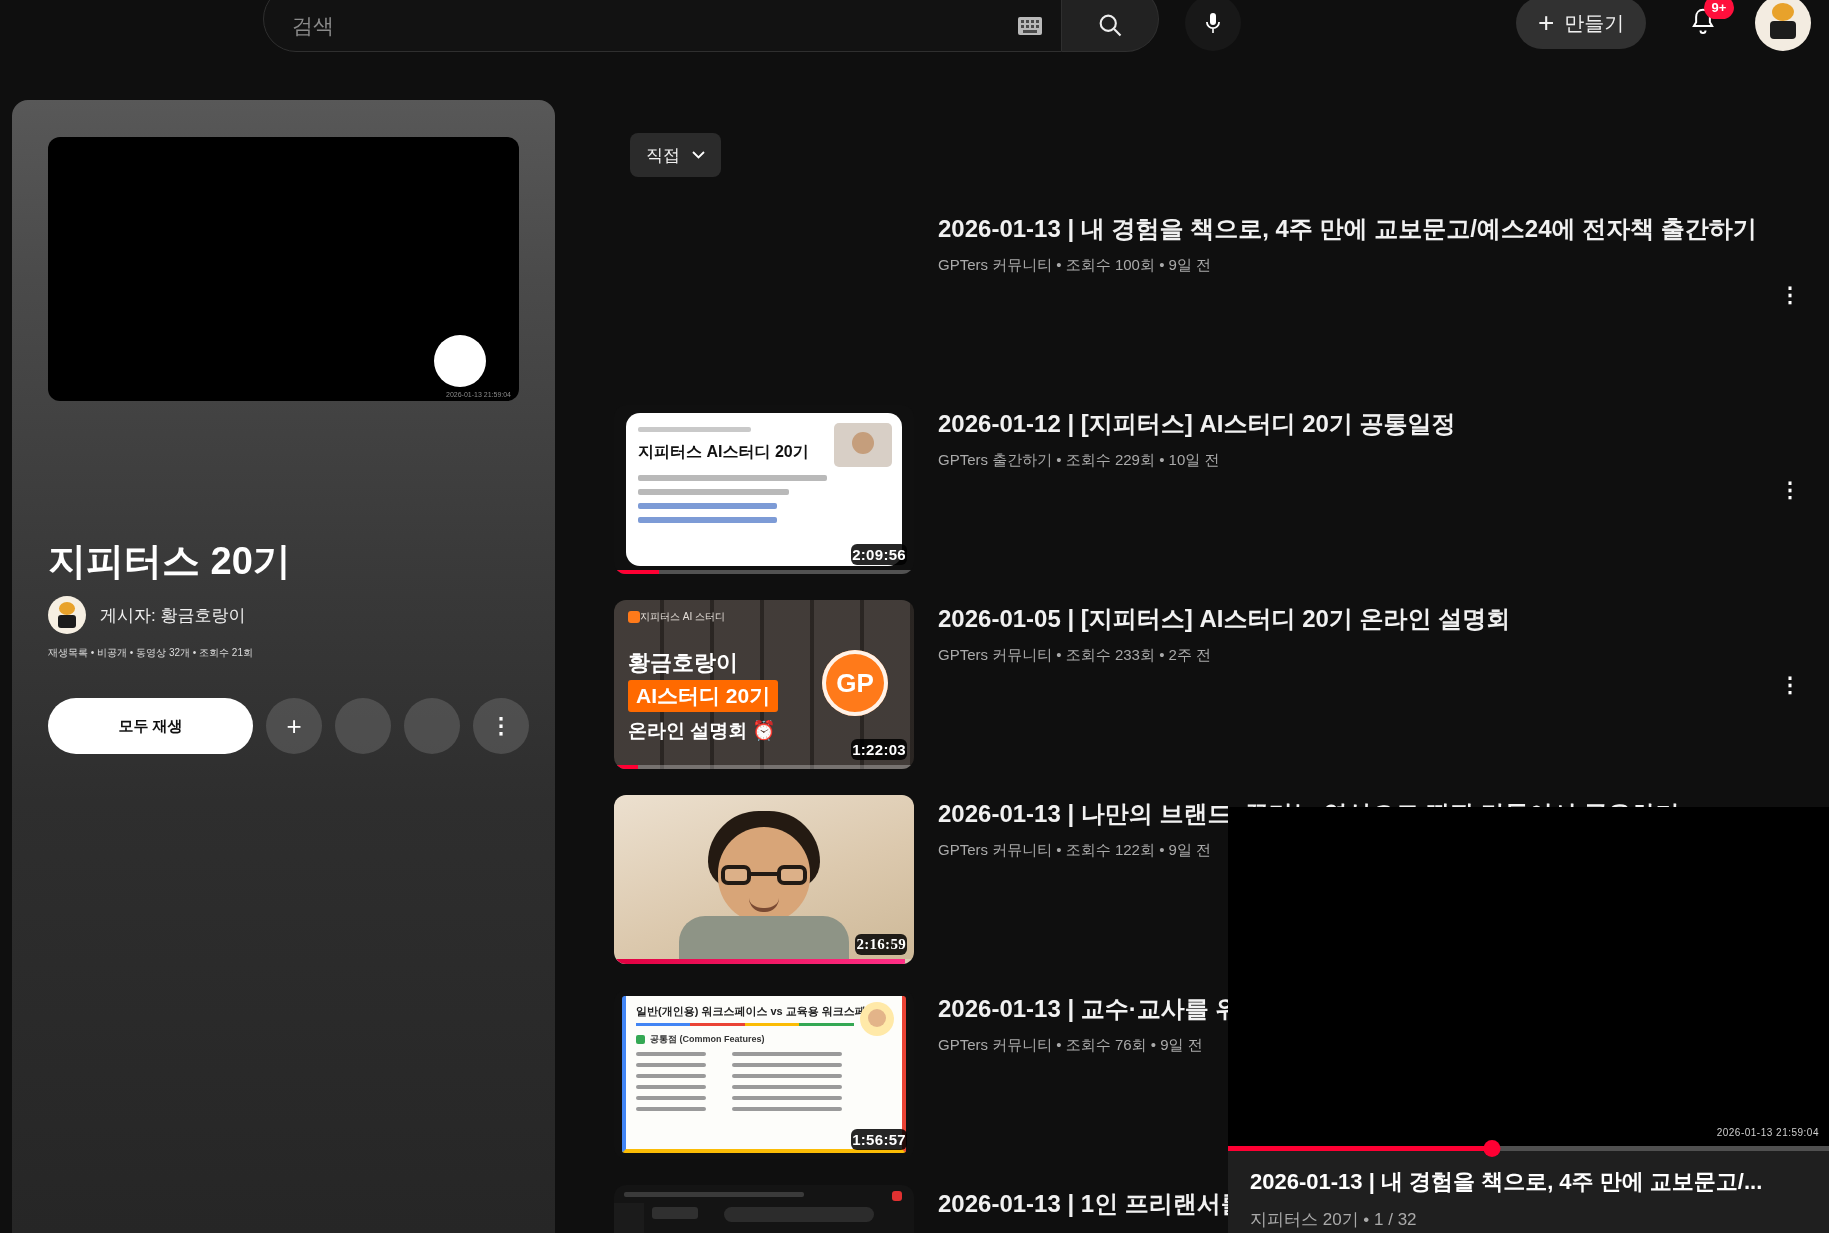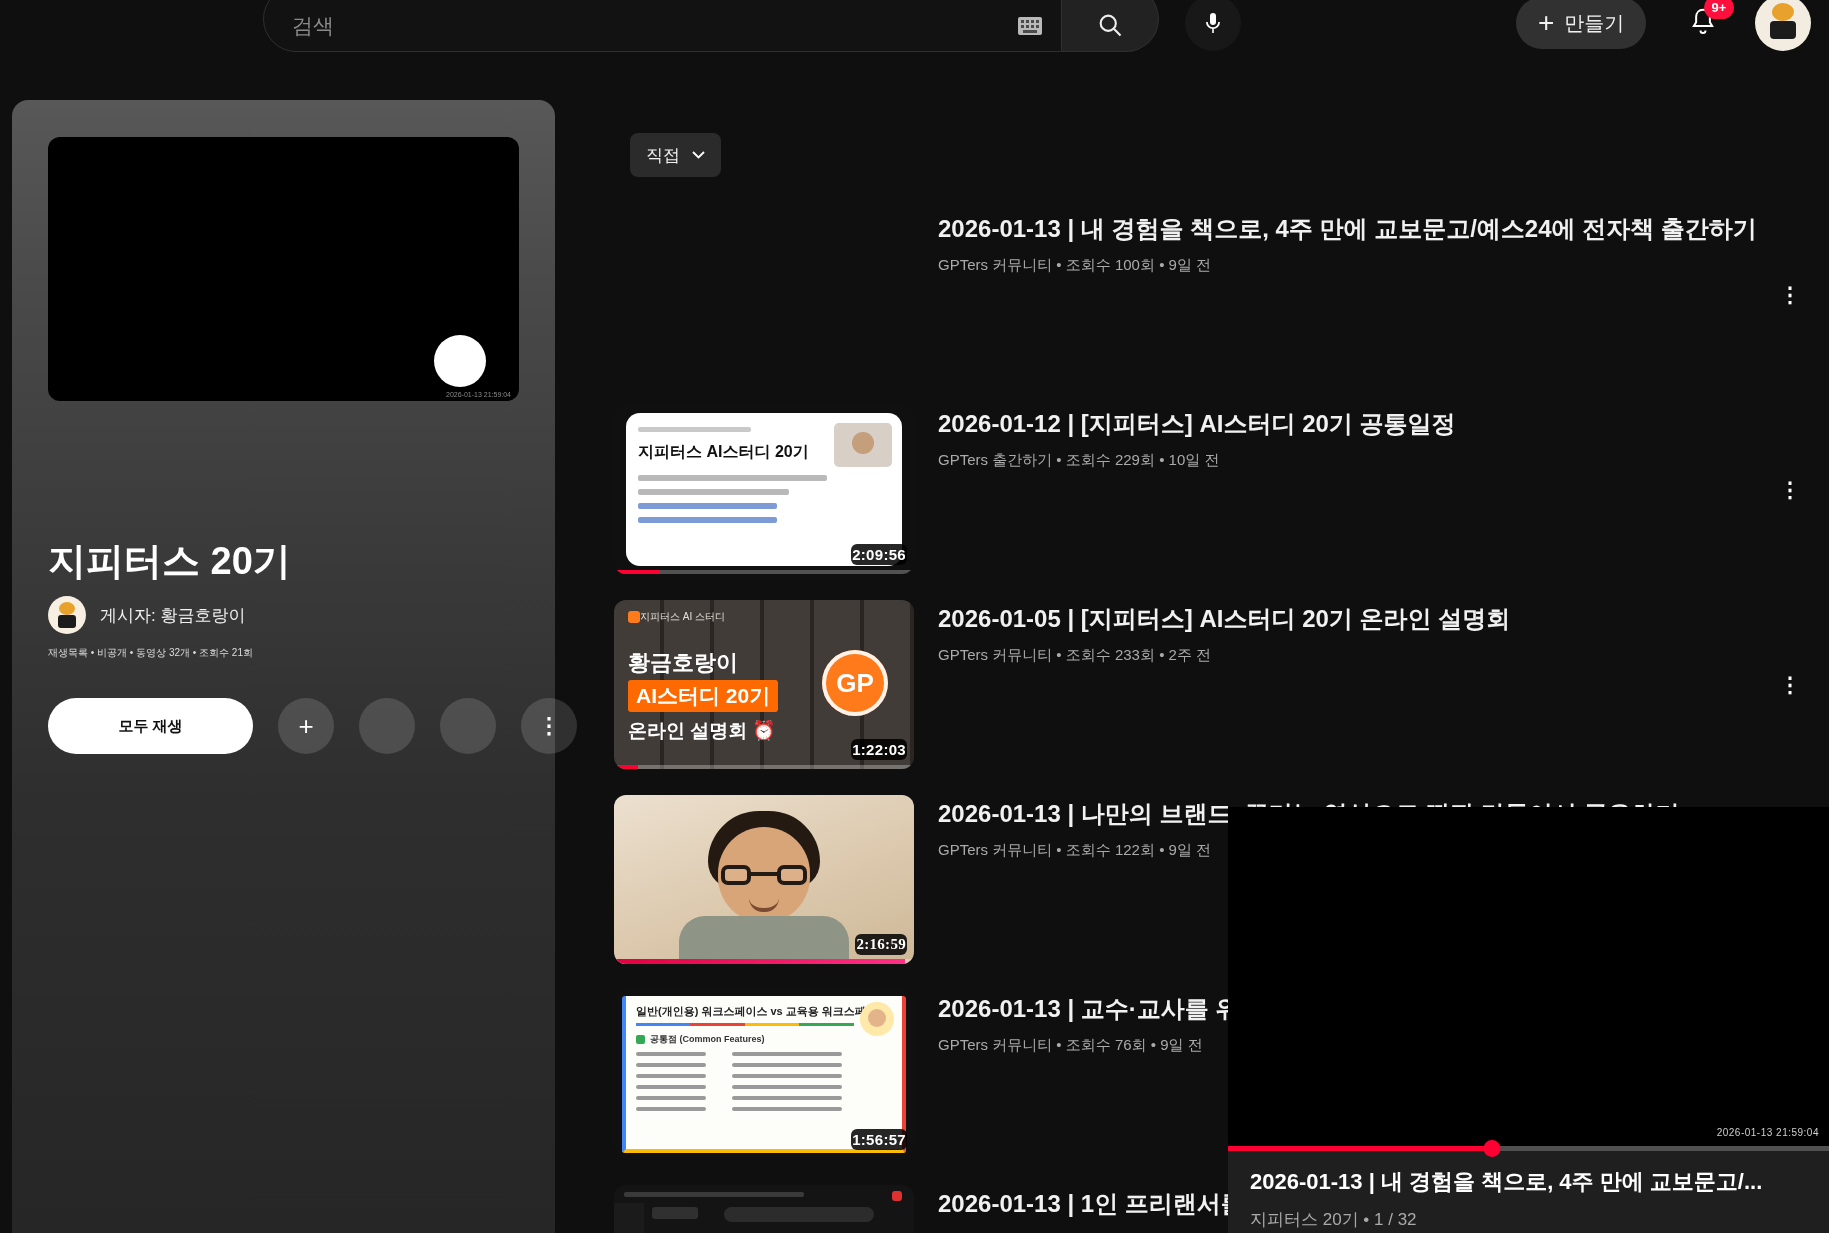--- a/index.html
+++ b/index.html
@@ -65,21 +65,21 @@
   }
   .facecam-circle { position:absolute; right:33px; bottom:14px; width:52px; height:52px; border-radius:50%; background:#fff; }
   .pt-ts { position:absolute; right:8px; bottom:3px; font-size:7px; color:#8a8a8a; }
   .panel-title { position:absolute; left:36px; top:436px; font-size:38px; font-weight:bold; color:#fff; }
   .author-row { position:absolute; left:36px; top:496px; display:flex; align-items:center; gap:14px; }
   .author-avatar { position:relative; width:38px; height:38px; border-radius:50%; background:#f6efe2; overflow:hidden; }
   .author-avatar::before { content:""; position:absolute; left:11px; top:6px; width:16px; height:13px; border-radius:50%; background:#e8a22b; }
   .author-avatar::after { content:""; position:absolute; left:10px; top:19px; width:18px; height:13px; border-radius:3px; background:#1c1c1c; }
   .author-label { font-size:17px; font-weight:500; color:#f1f1f1; }
   .panel-meta { position:absolute; left:36px; top:546px; font-size:10px; color:#dddddd; }
-  .panel-actions { position:absolute; left:36px; top:598px; display:flex; align-items:center; gap:25px; }
+  .panel-actions { position:absolute; left:36px; top:598px; display:flex; align-items:center; gap:13px; }
   .play-all {
     width:205px; height:56px; border-radius:28px; background:#fff; color:#0f0f0f;
     font-size:15px; font-weight:bold;
   }
   .circle-btn {
     width:56px; height:56px; border-radius:50%; background:rgba(255,255,255,0.14);
     display:flex; align-items:center; justify-content:center; color:#fff; font-size:26px;
   }
   .circle-btn.kebab-glyph { font-size:22px; font-weight:bold; }
 

